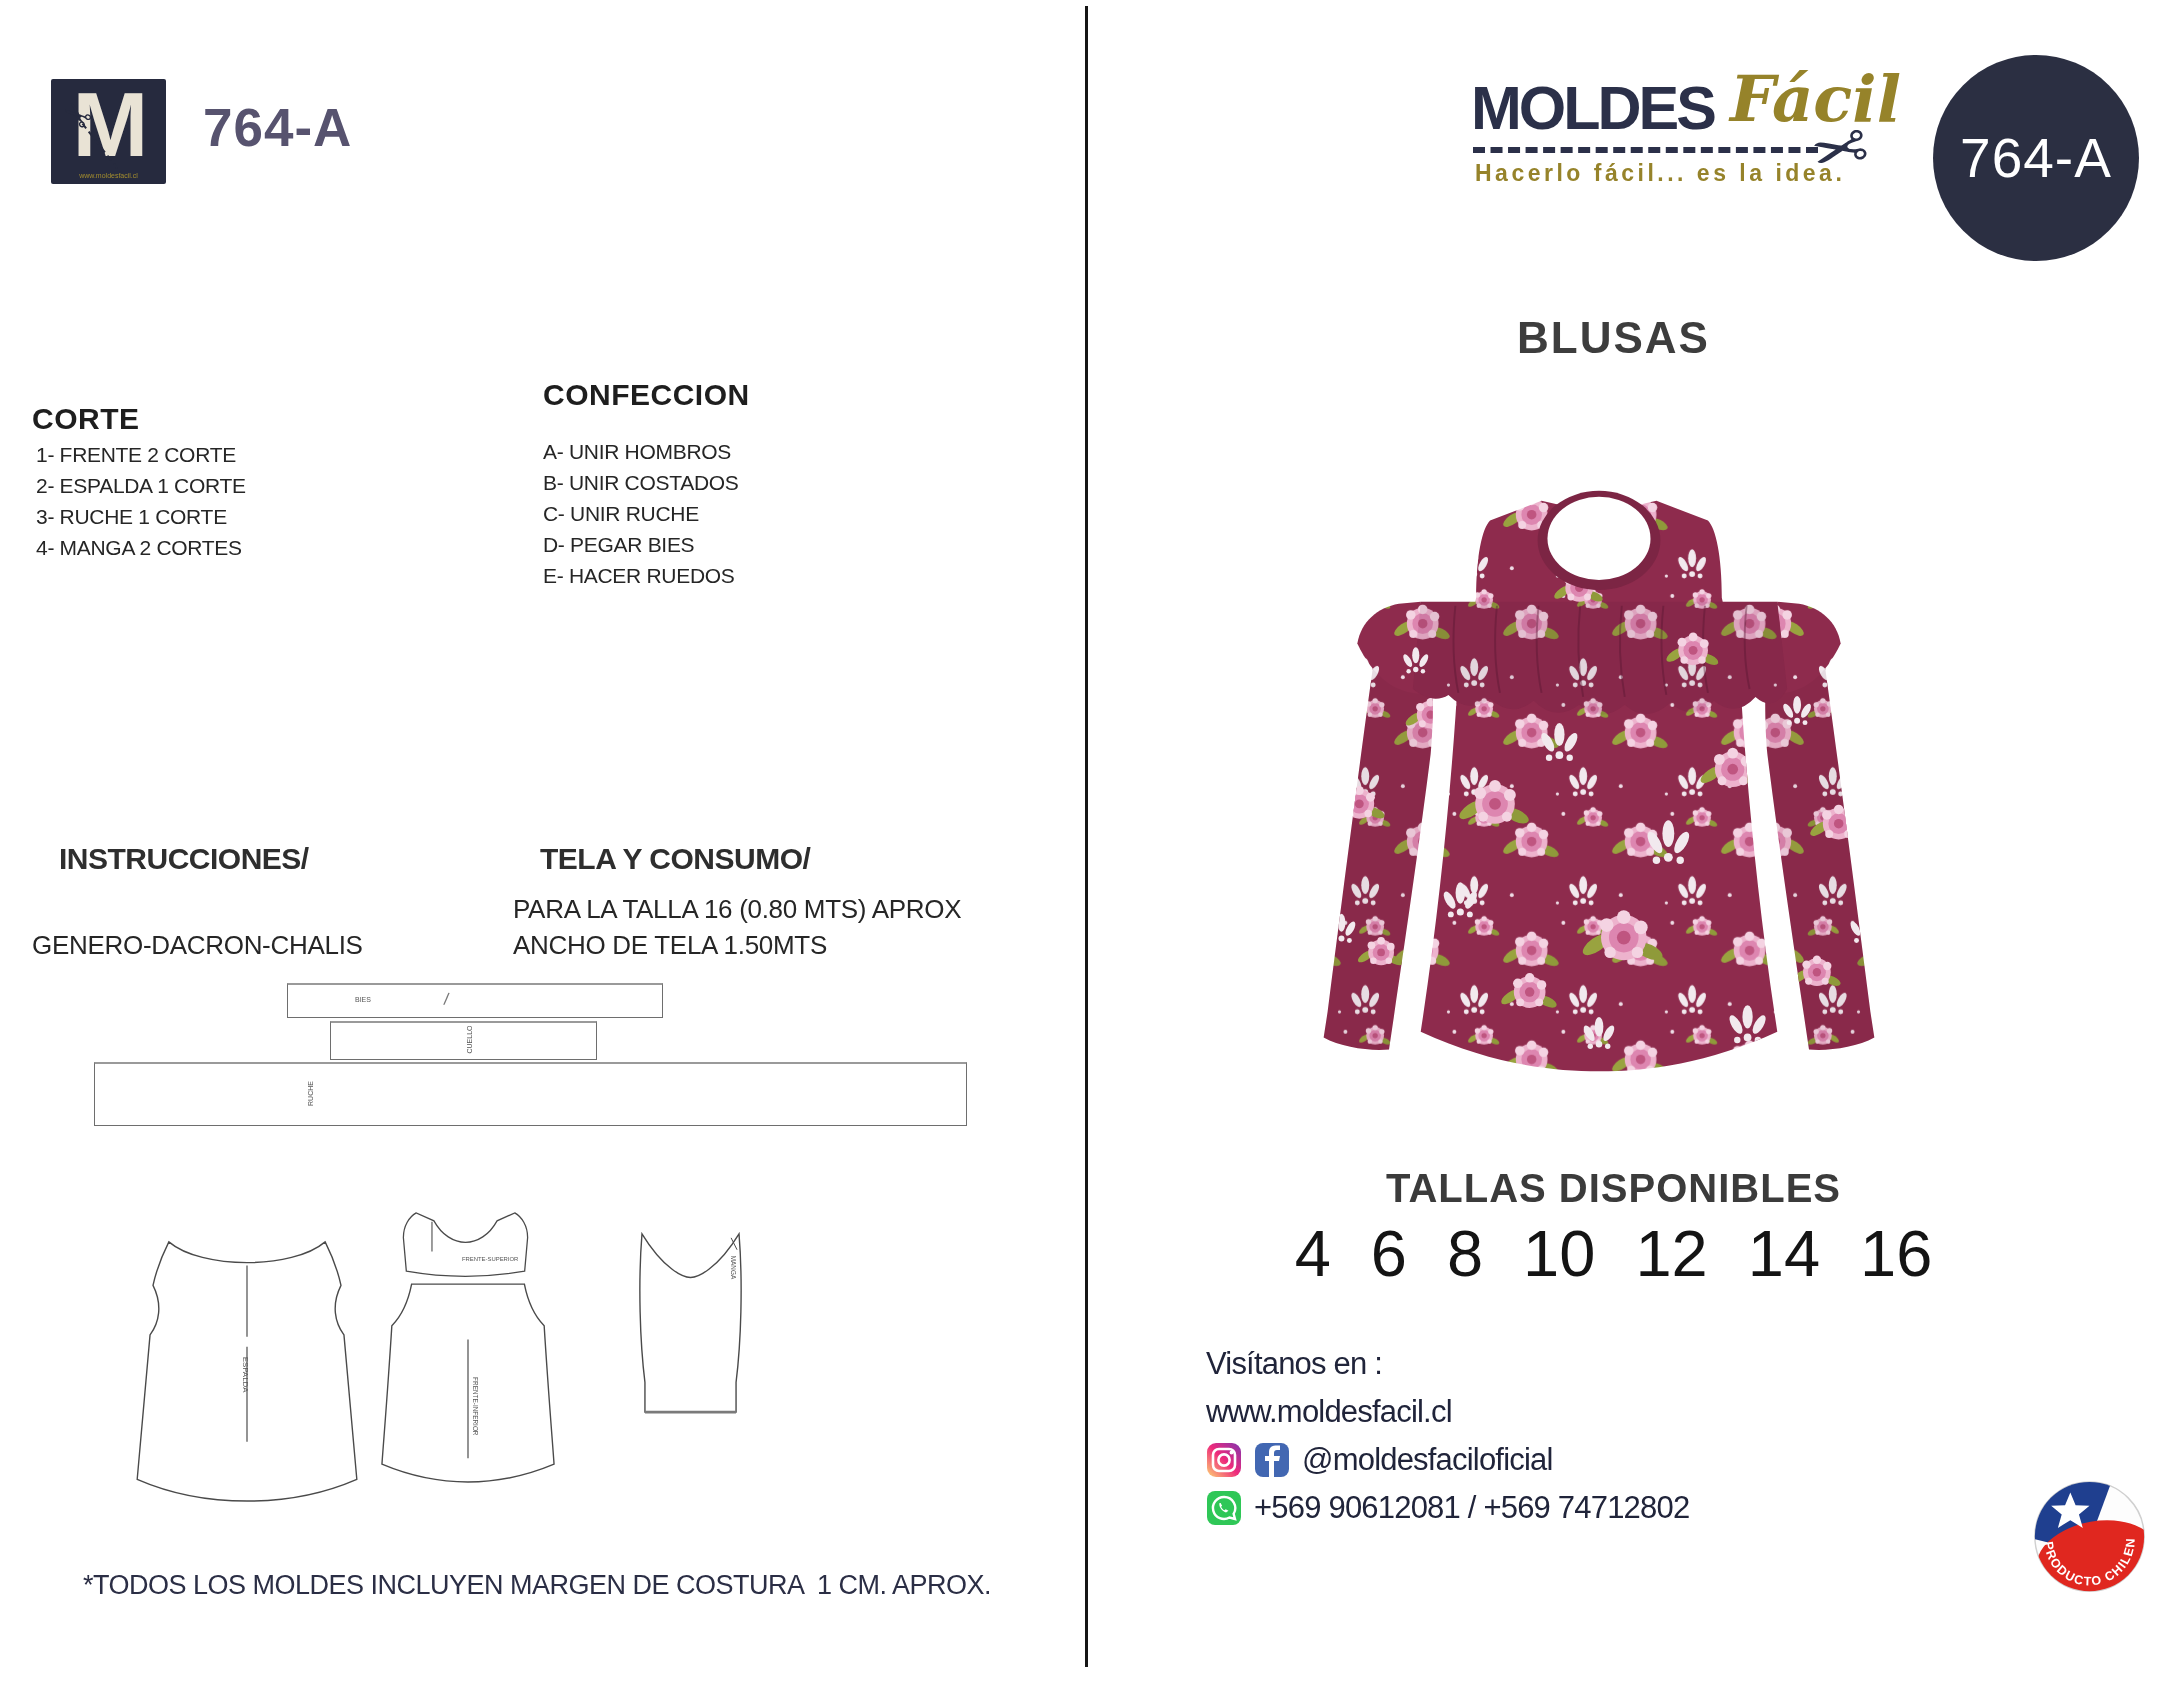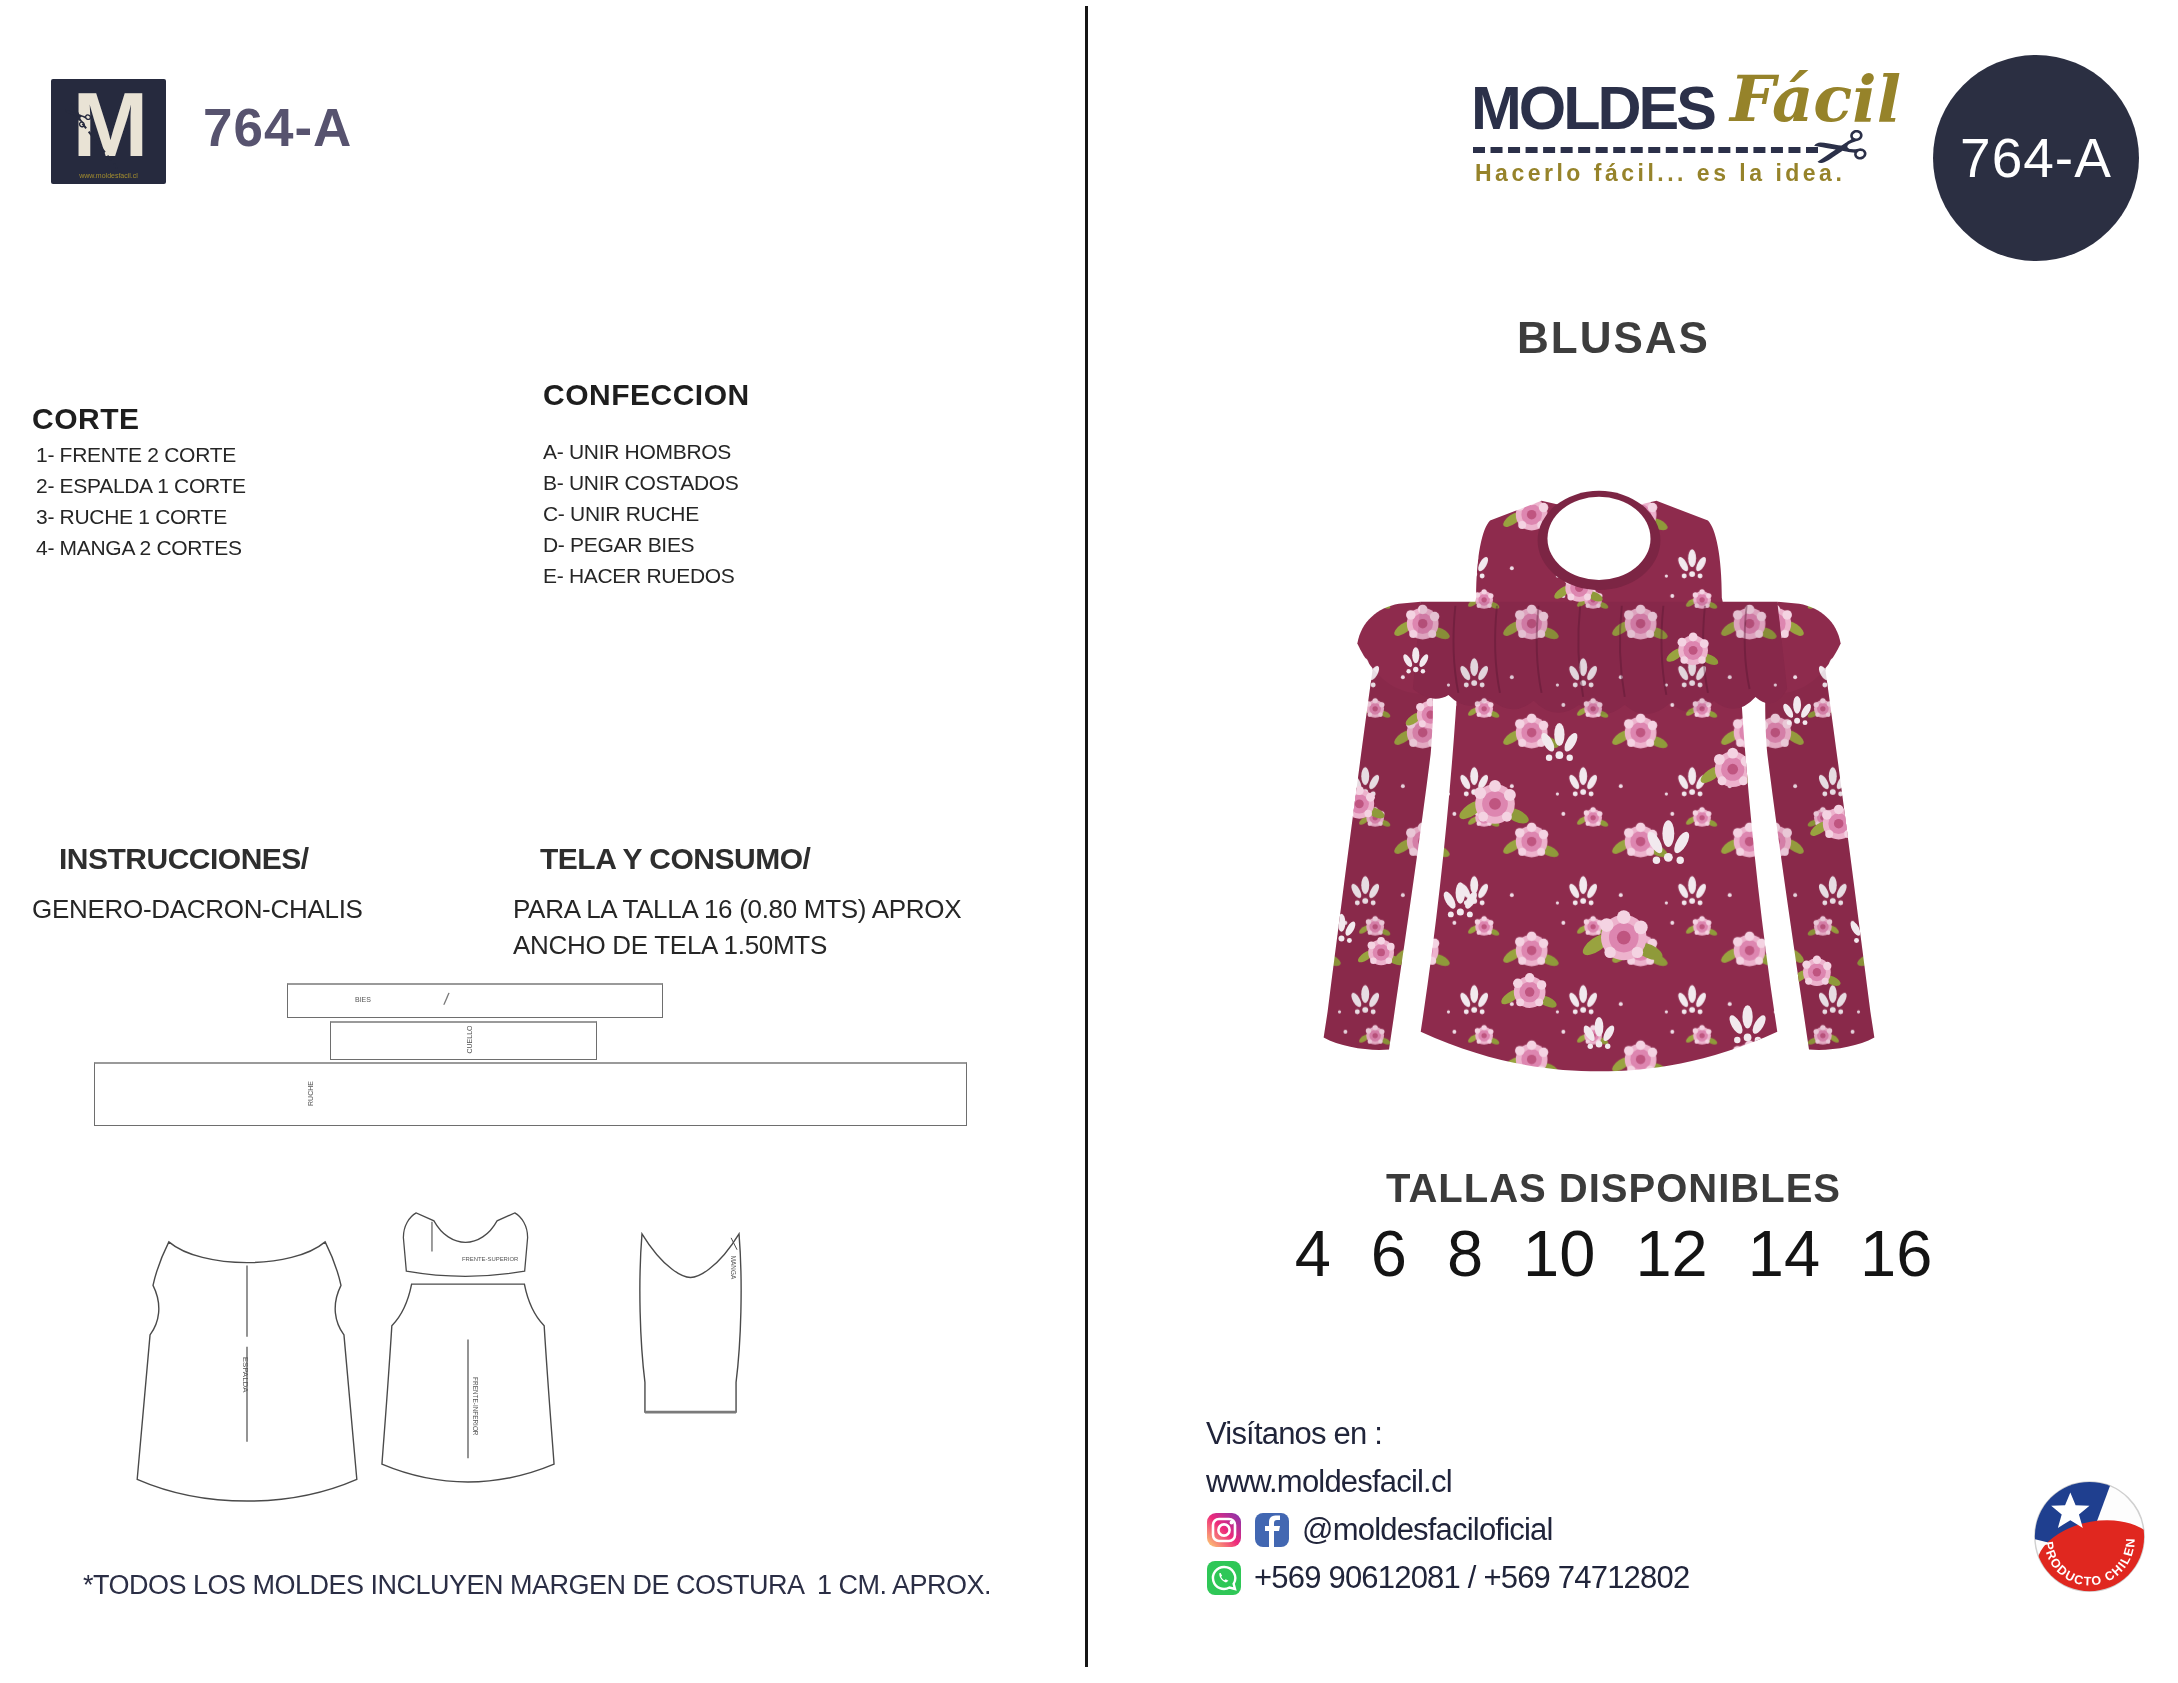--- a/index.html
+++ b/index.html
@@ -37,21 +37,21 @@
   .brand-tagline{left:1475px;top:160px;font-size:23px;font-weight:bold;color:#96832a;letter-spacing:3.5px;}
   .badge{left:1933px;top:55px;width:206px;height:206px;border-radius:50%;background:#2b2f42;
          display:flex;align-items:center;justify-content:center;}
   .badge span{color:#fff;font-size:55px;letter-spacing:1px;}
   .category{left:1178px;top:313px;width:871px;text-align:center;font-size:44px;font-weight:bold;
             color:#3d3d3d;letter-spacing:2px;}
   .tallas-head{left:1178px;top:1166px;width:871px;text-align:center;font-size:40px;font-weight:bold;
                color:#3b3b3b;letter-spacing:1px;}
   .sizes{left:1178px;top:1216px;width:871px;display:flex;justify-content:center;gap:40px;}
   .sizes div{font-size:65px;color:#141414;}
-  .contact{left:1206px;top:1410px;font-size:31px;color:#20243a;letter-spacing:-0.8px;}
+  .contact{left:1206px;top:1340px;font-size:31px;color:#20243a;letter-spacing:-0.8px;}
   .c-row{display:flex;align-items:center;height:48px;}
   .c-row .ic{margin-right:12px;display:flex;align-items:center;}
   .stamp{left:2032px;top:1479px;}
 </style>
 </head>
 <body>
 
 <div id="canvas">
 
   <div class="abs logo-square">
@@ -75,21 +75,21 @@
   <div class="abs colhead" style="left:543px;top:378px;">CONFECCION</div>
   <div class="abs list" style="left:543px;top:436px;">
       <div>A- UNIR HOMBROS</div>
       <div>B- UNIR COSTADOS</div>
       <div>C- UNIR RUCHE</div>
       <div>D- PEGAR BIES</div>
       <div>E- HACER RUEDOS</div>
     </div>
 
   <div class="abs sechead" style="left:32px;top:842px;">INSTRUCCIONES/</div>
-  <div class="abs secbody" style="left:32px;top:891px;">GENERO-DACRON-CHALIS</div>
+  <div class="abs secbody" style="left:32px;top:927px;">GENERO-DACRON-CHALIS</div>
 
   <div class="abs sechead" style="left:513px;top:842px;">TELA Y CONSUMO/</div>
   <div class="abs secbody" style="left:513px;top:891px;">PARA LA TALLA 16 (0.80 MTS) APROX</div>
   <div class="abs secbody" style="left:513px;top:927px;">ANCHO DE TELA 1.50MTS</div>
 
   <div class="strip" style="left:287px;top:983px;width:374px;height:32px;">
     <span class="lbl" style="left:67px;top:11px;">BIES</span>
     <span class="slash" style="left:156px;top:5px;">/</span>
   </div>
   <div class="strip" style="left:330px;top:1021px;width:265px;height:36px;">

